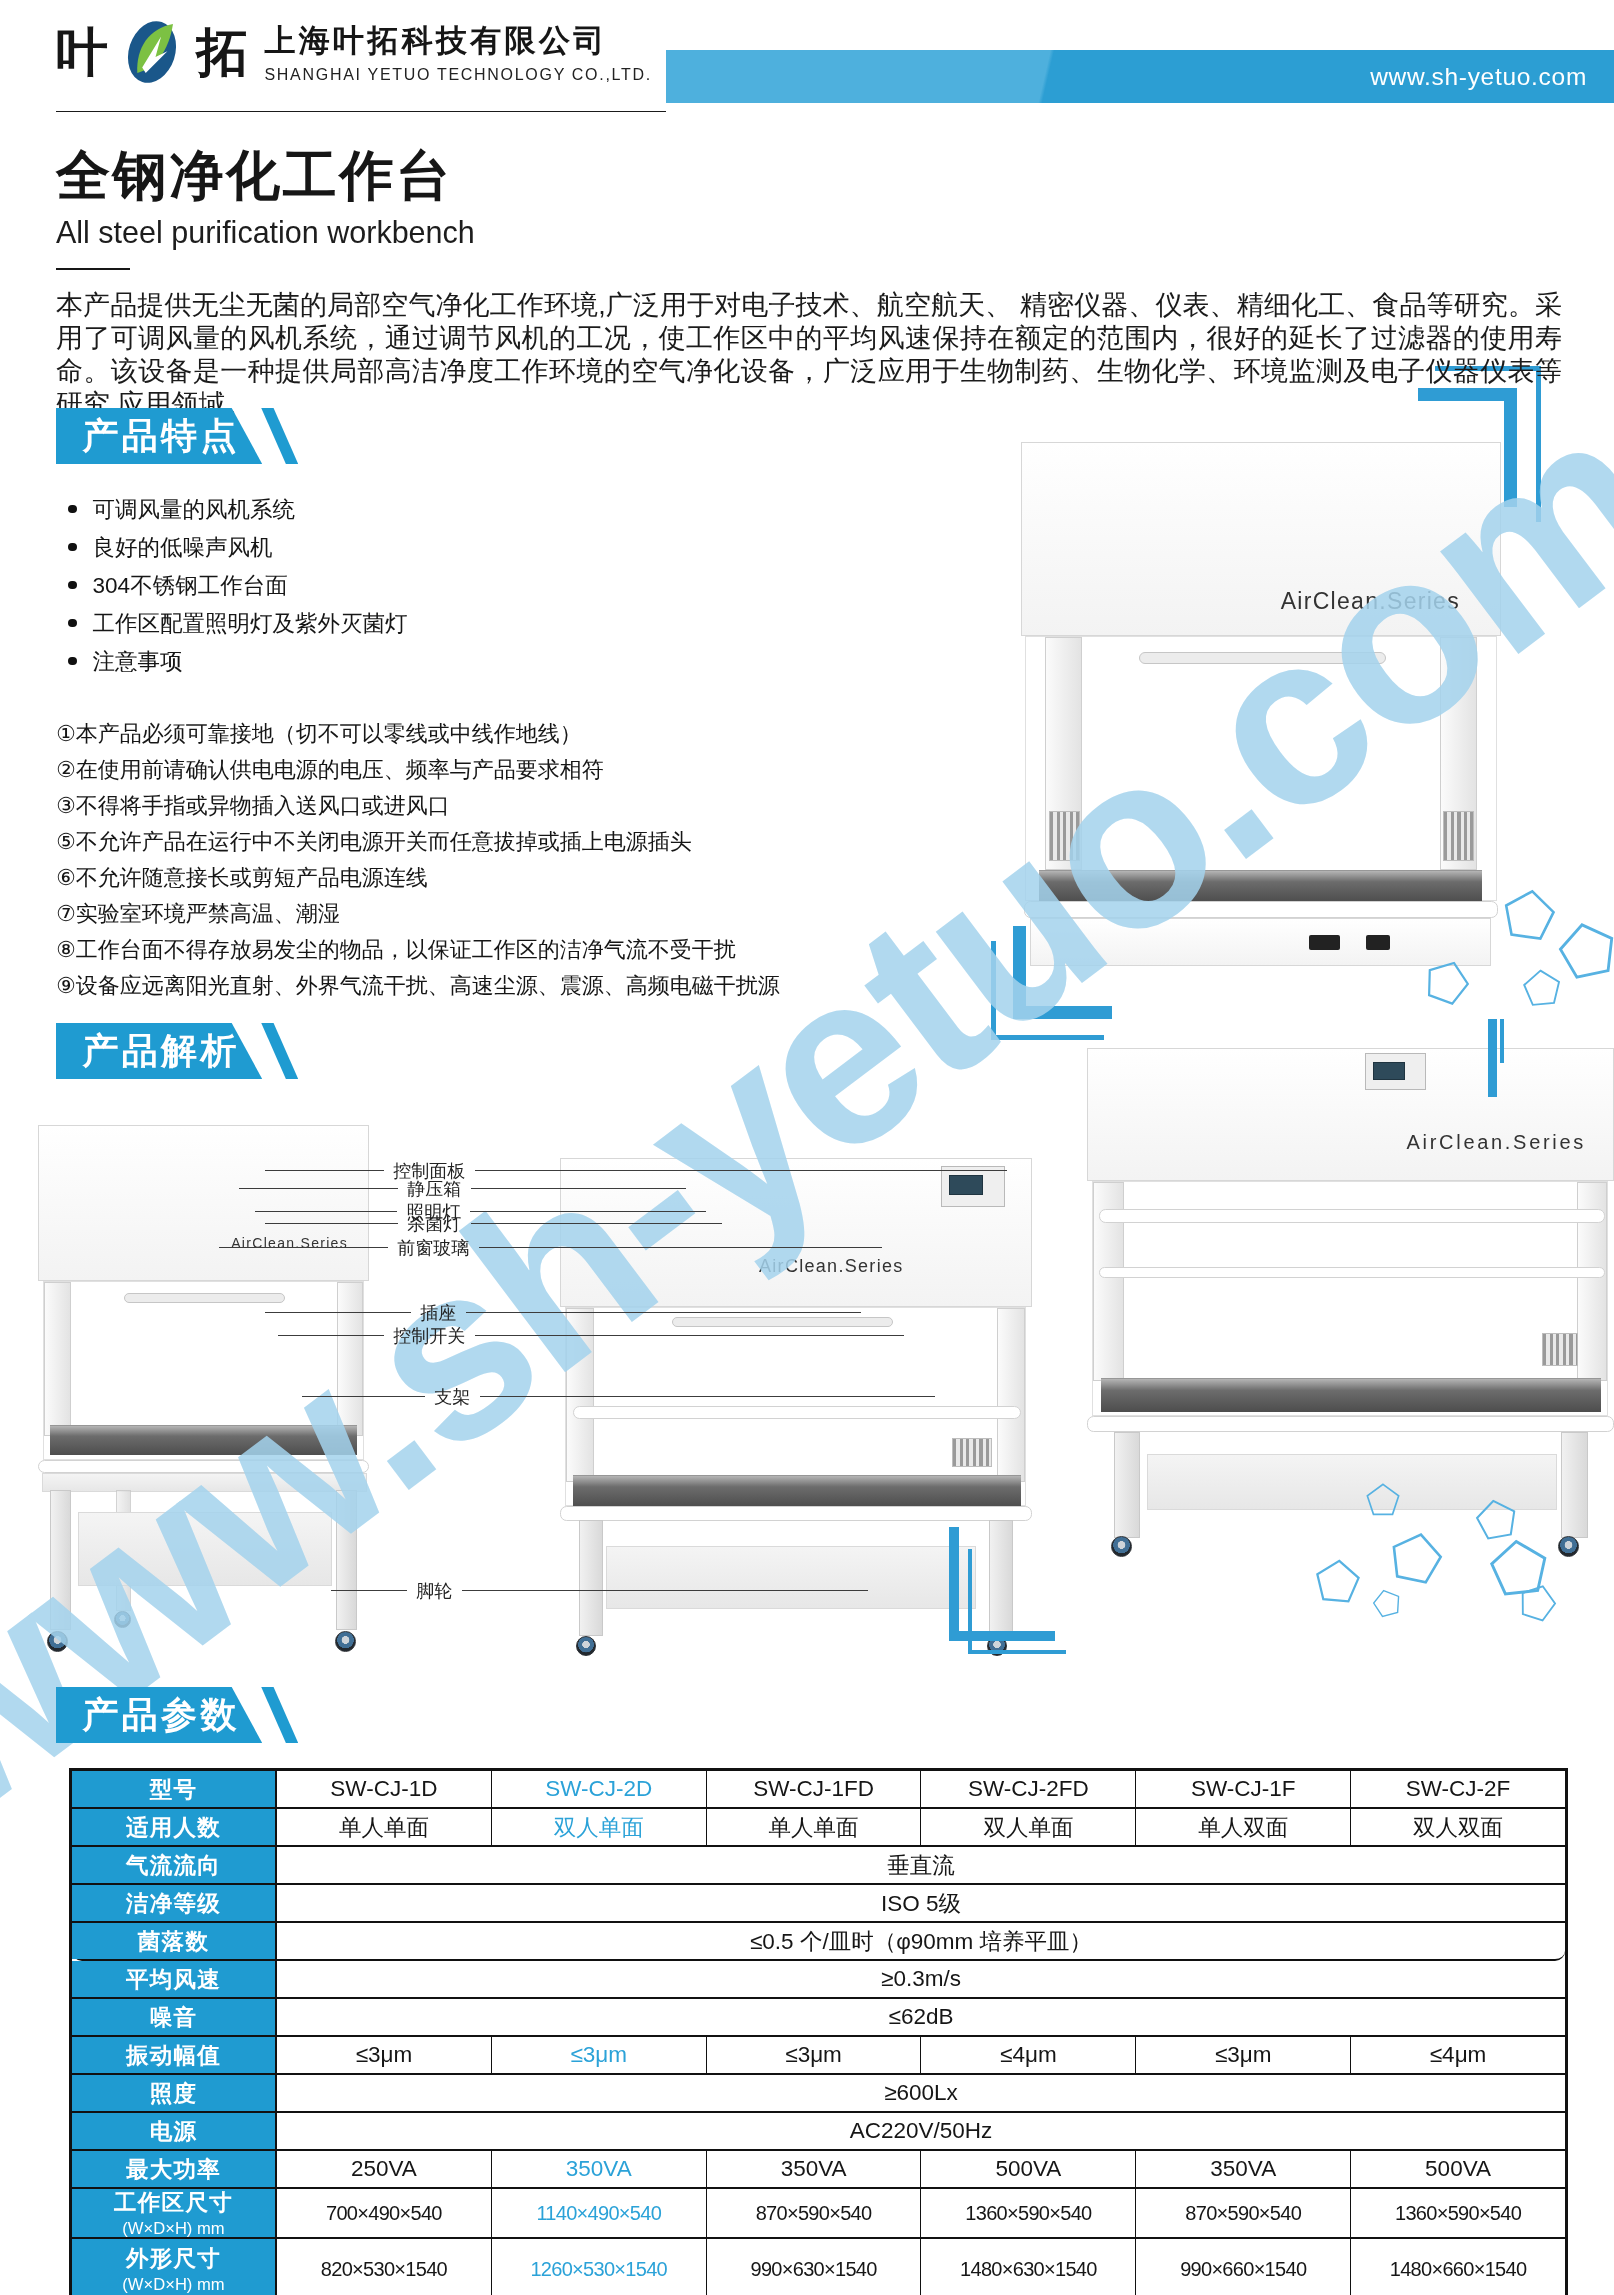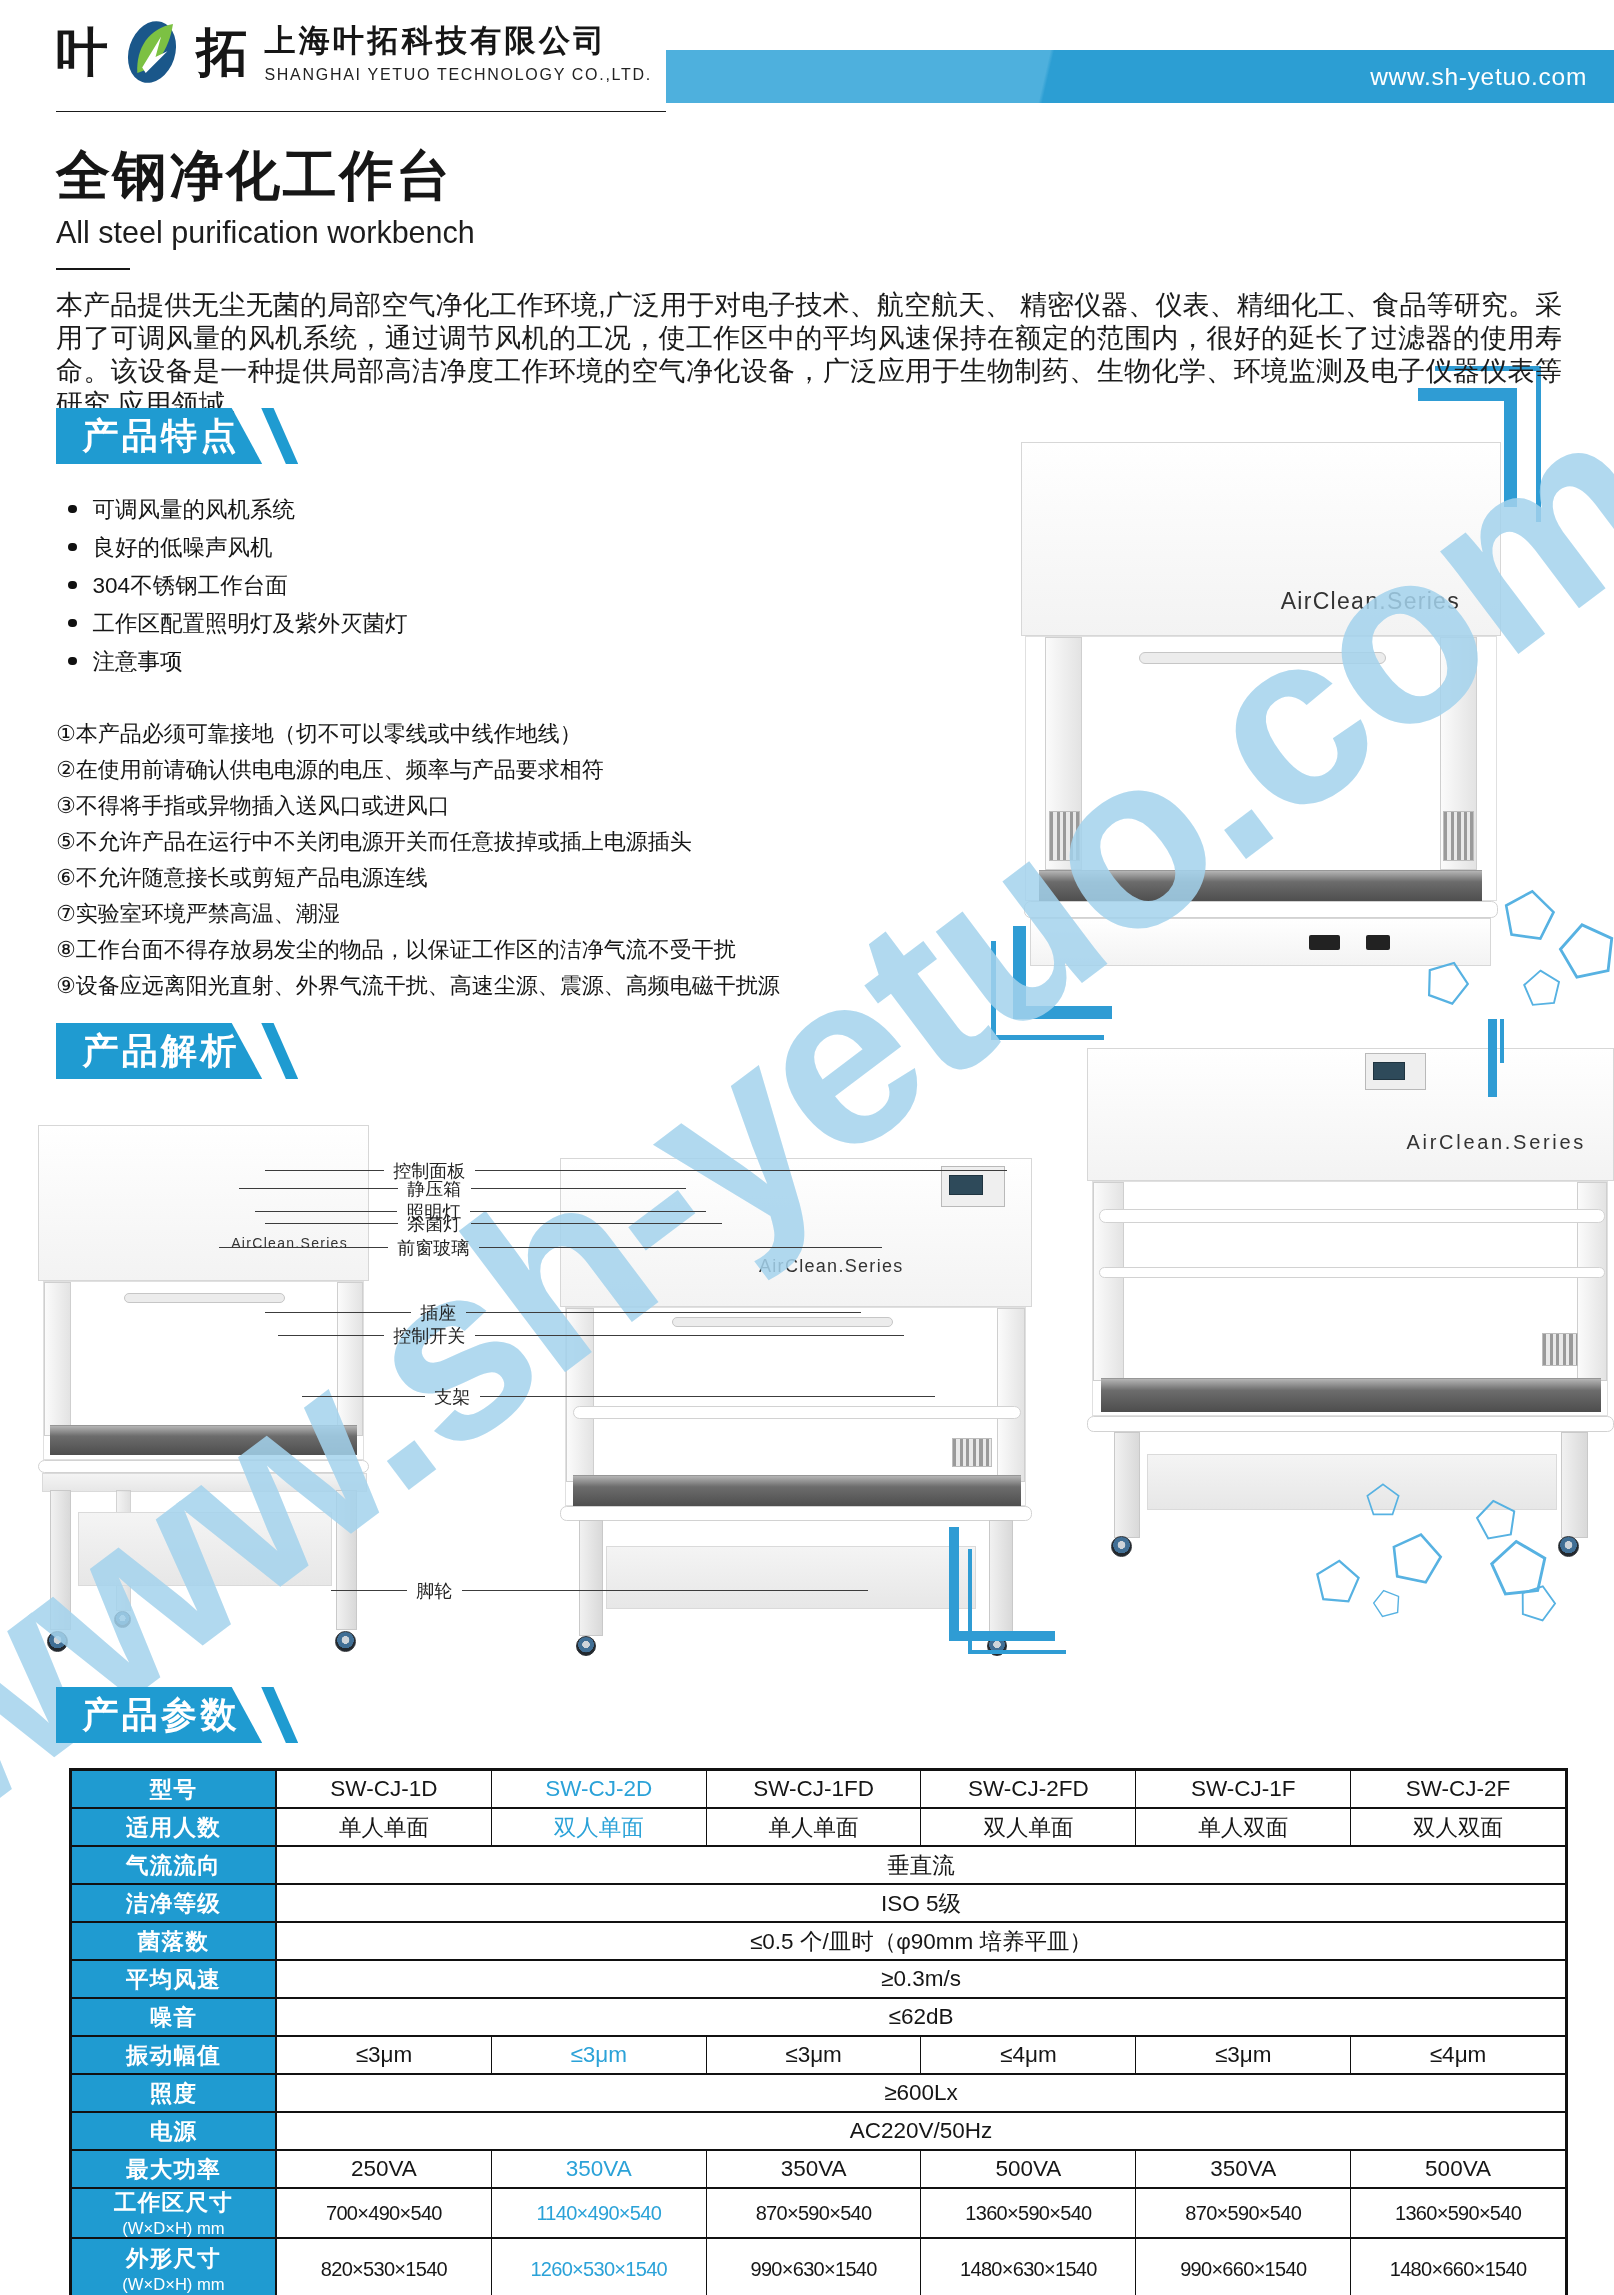--- a/index.html
+++ b/index.html
@@ -386,21 +386,21 @@
           <div>气流流向</div>
         </div>
         <div class="tspancell">垂直流</div>
       </div>
       <div class="trow" style="height: 36px;">
         <div class="tlabel">
           <div>洁净等级</div>
         </div>
         <div class="tspancell">ISO 5级</div>
       </div>
-      <div class="trow" style="height: 36px;">
+      <div class="trow" style="height: 36px; border-radius: 10px;">
         <div class="tlabel">
           <div>菌落数</div>
         </div>
         <div class="tspancell">≤0.5 个/皿时（φ90mm 培养平皿）</div>
       </div>
       <div class="trow" style="height: 36px;">
         <div class="tlabel">
           <div>平均风速</div>
         </div>
         <div class="tspancell">≥0.3m/s</div>

